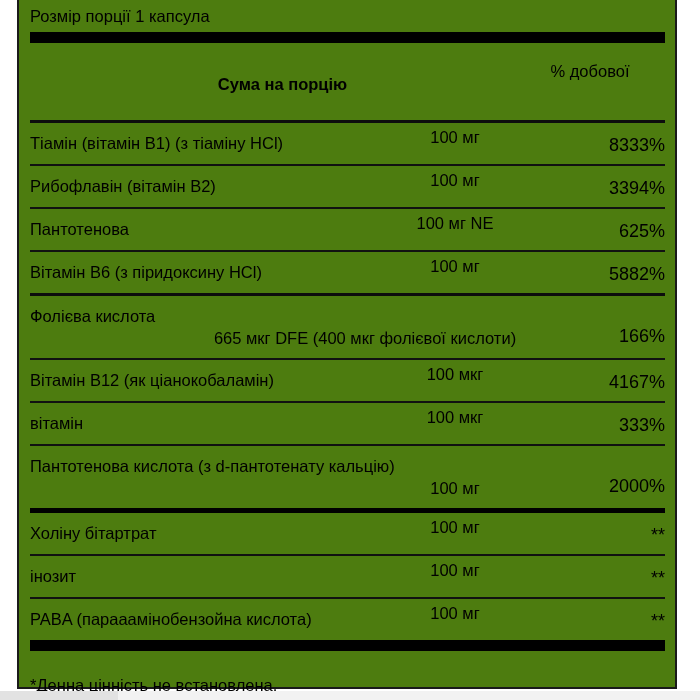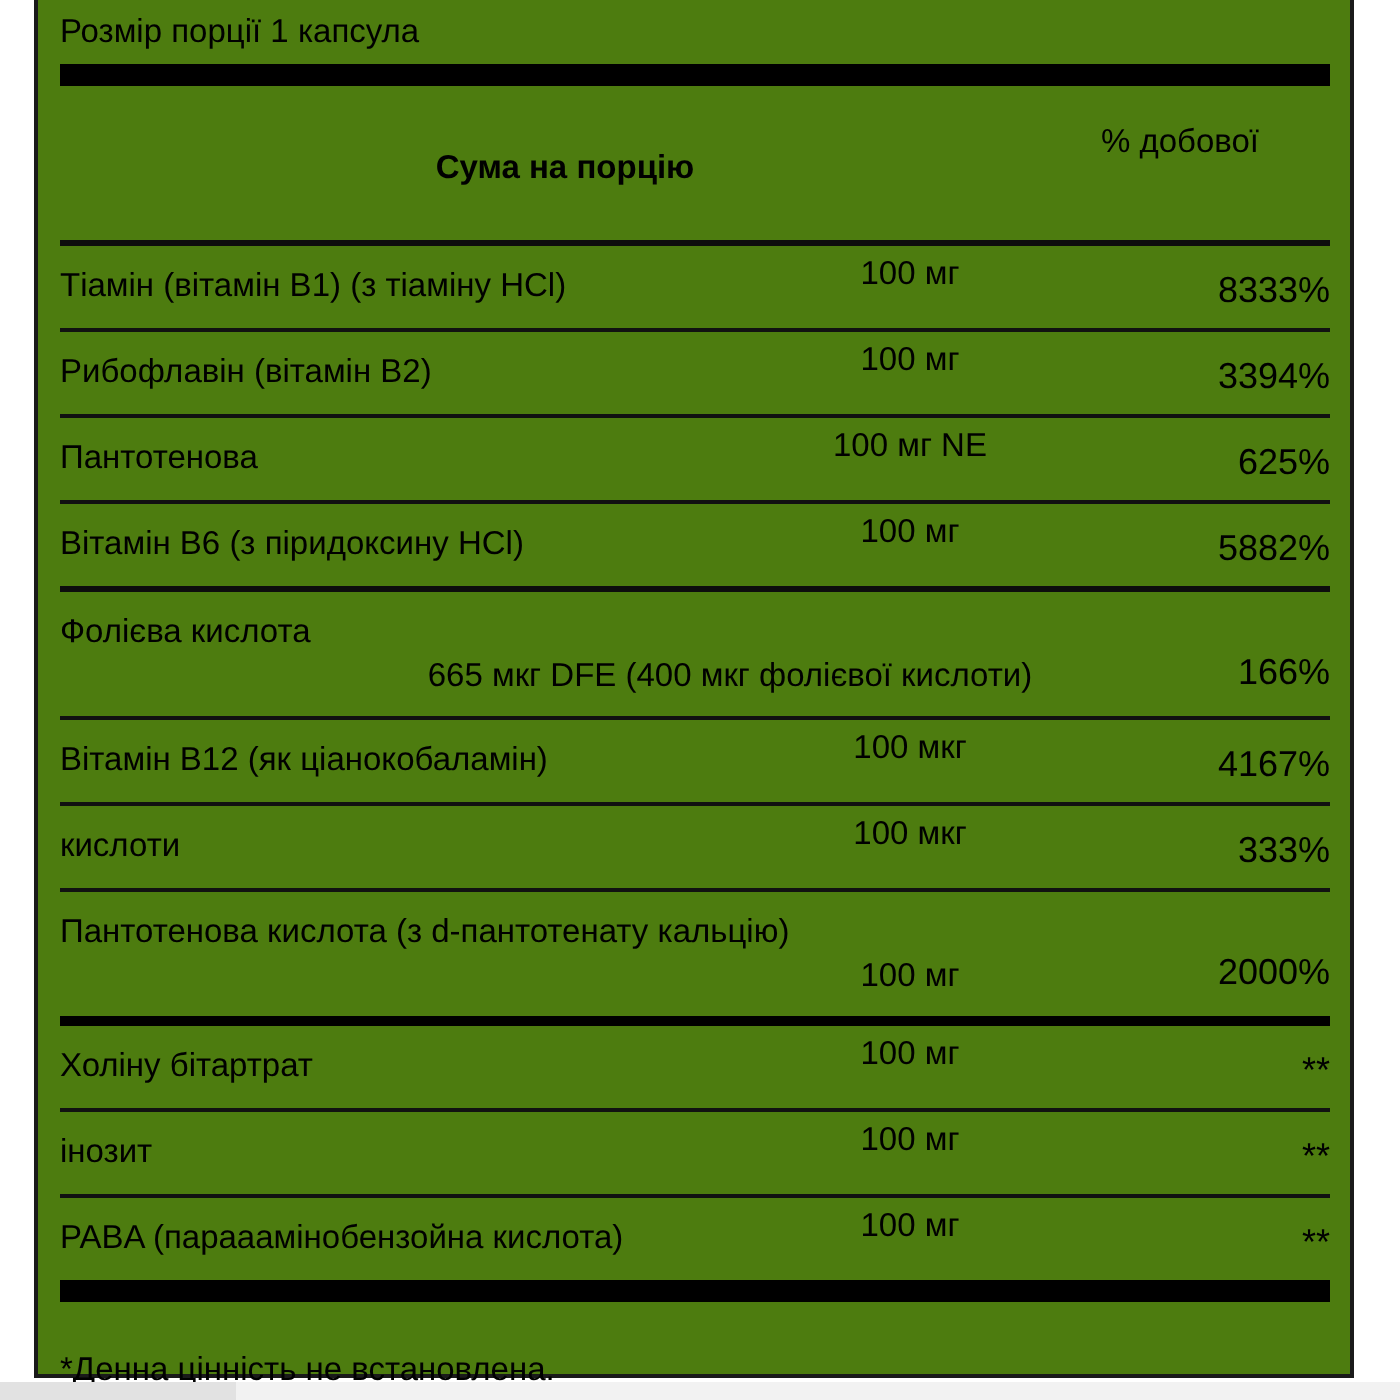--- a/index.html
+++ b/index.html
@@ -226,21 +226,21 @@
       <div class="rule"></div>
 
       <div class="row">
         <span class="nut-name">Вітамін B12 (як ціанокобаламін)</span>
         <span class="nut-amount">100 мкг</span>
         <span class="nut-dv">4167%</span>
       </div>
       <div class="rule"></div>
 
       <div class="row">
-        <span class="nut-name">кислоти</span>
+        <span class="nut-name">вітамін</span>
         <span class="nut-amount">100 мкг</span>
         <span class="nut-dv">333%</span>
       </div>
       <div class="rule"></div>
 
       <div class="row tall">
         <span class="nut-name">Пантотенова кислота (з d-пантотенату кальцію)</span>
         <span class="nut-amount">100 мг</span>
         <span class="nut-dv">2000%</span>
       </div>

